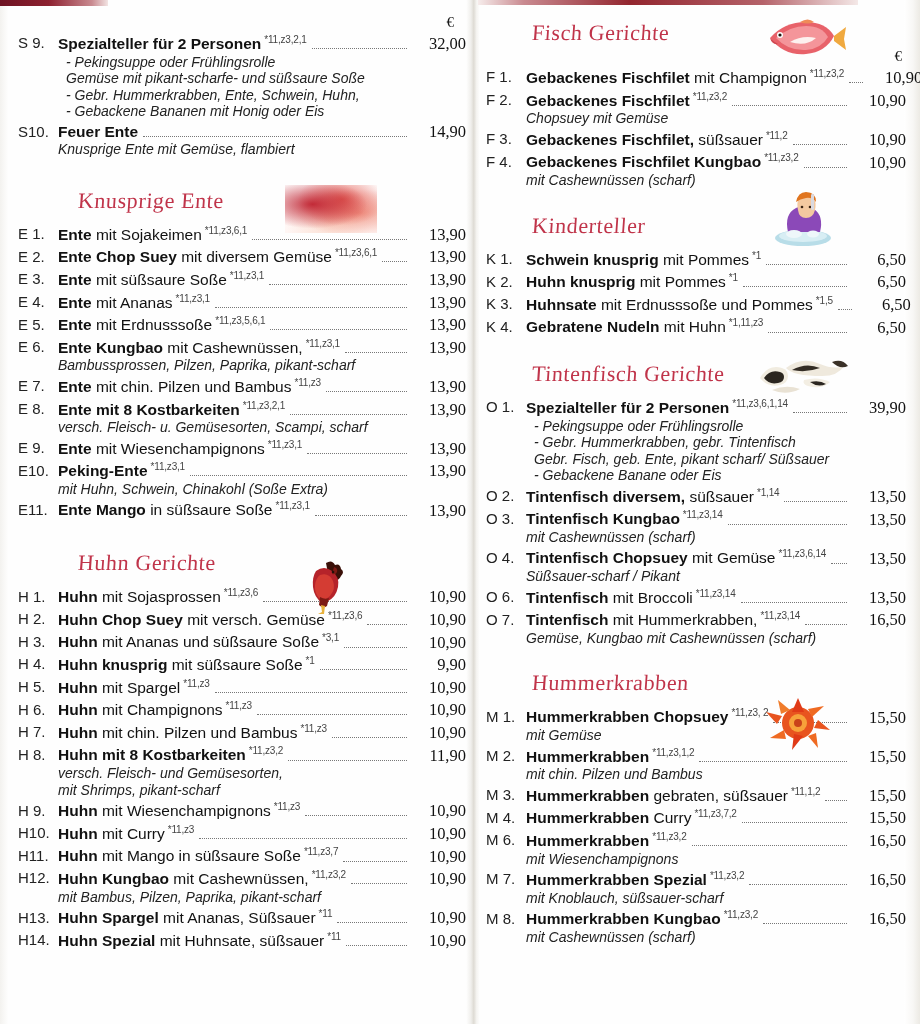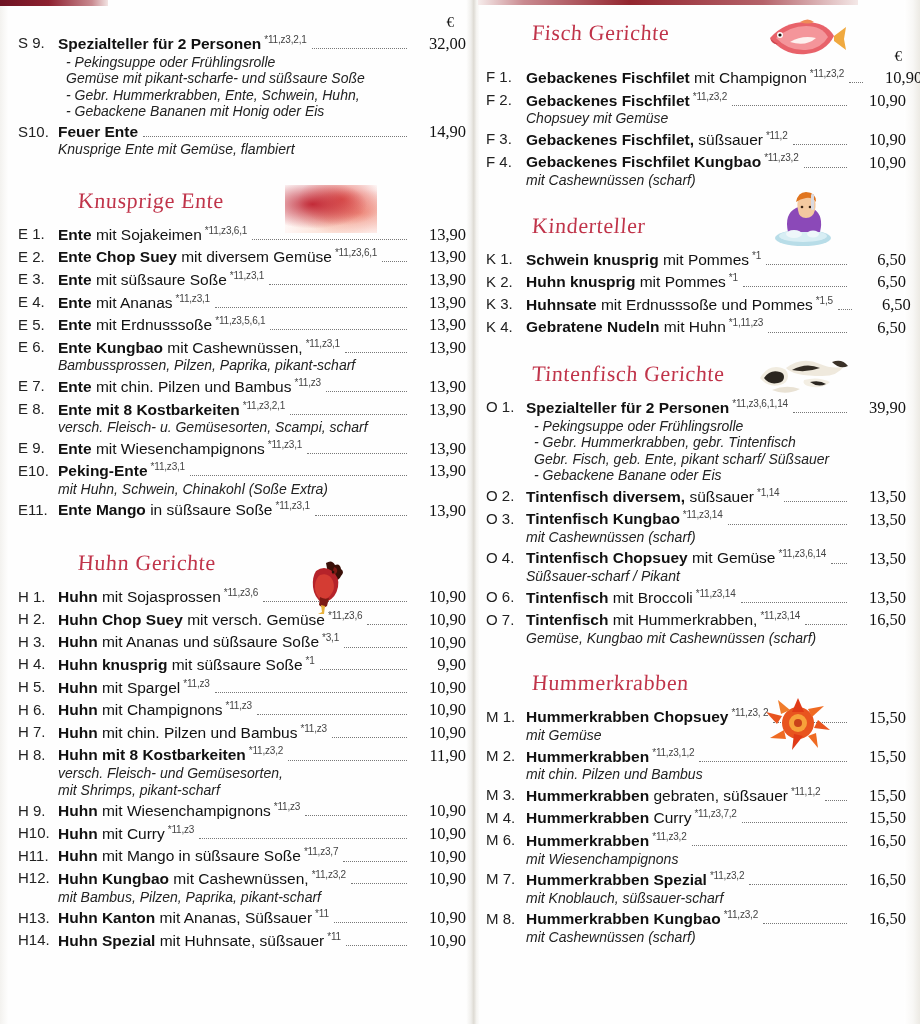--- a/index.html
+++ b/index.html
@@ -477,21 +477,21 @@
         <span class="body">
           <span class="nm"><b>Huhn Kungbao</b><span class="lt"> mit Cashewnüssen,</span><span class="sup">*11,z3,2</span></span>
           <span class="dots"></span>
           <span class="price">10,90</span>
         </span>
       </div>
       <div class="sub">mit Bambus, Pilzen, Paprika, pikant-scharf</div>
       <div class="item">
         <span class="code">H13.</span>
         <span class="body">
-          <span class="nm"><b>Huhn Kanton</b><span class="lt"> mit Ananas, Süßsauer</span><span class="sup">*11</span></span>
+          <span class="nm"><b>Huhn Spargel</b><span class="lt"> mit Ananas, Süßsauer</span><span class="sup">*11</span></span>
           <span class="dots"></span>
           <span class="price">10,90</span>
         </span>
       </div>
       <div class="item">
         <span class="code">H14.</span>
         <span class="body">
           <span class="nm"><b>Huhn Spezial</b><span class="lt"> mit Huhnsate, süßsauer</span><span class="sup">*11</span></span>
           <span class="dots"></span>
           <span class="price">10,90</span>

